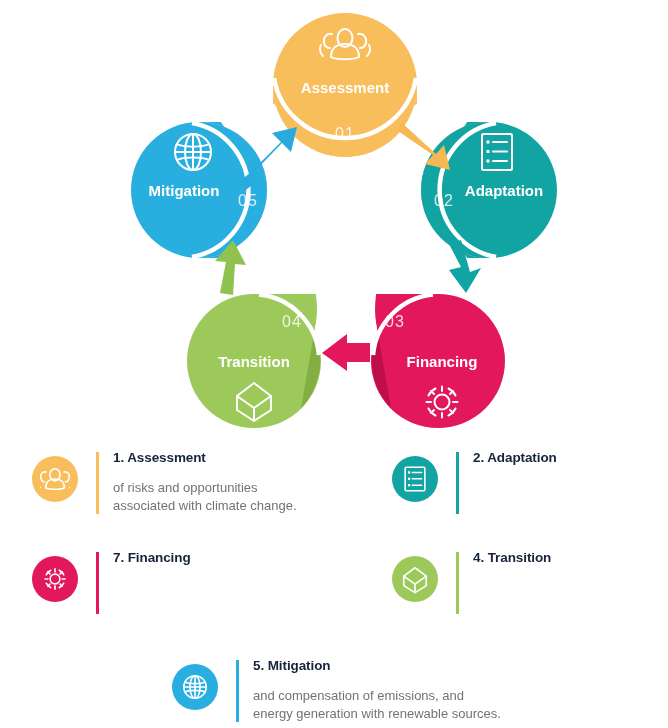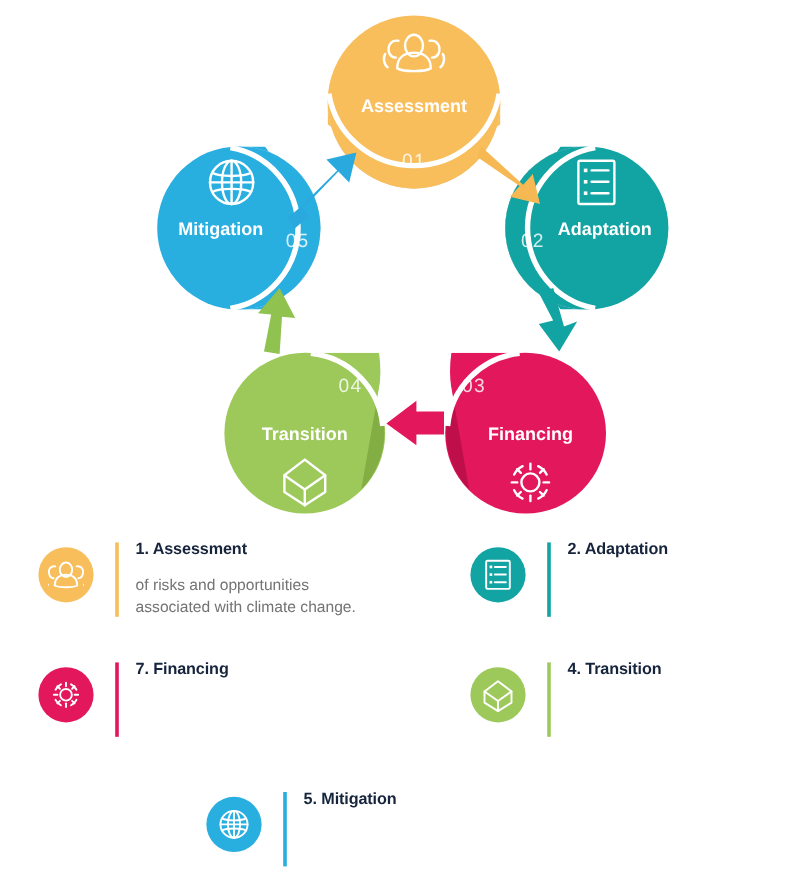--- a/index.html
+++ b/index.html
@@ -359,17 +359,19 @@
           <ellipse cx="0" cy="0" rx="5.4" ry="12"></ellipse>
           <line x1="-12" y1="0" x2="12" y2="0"></line>
           <path d="M -10.8,-5.3 C -6.7,-3 6.7,-3 10.8,-5.3"></path>
           <path d="M -10.8,5.3 C -6.7,3 6.7,3 10.8,5.3"></path>
           <line x1="0" y1="-12" x2="0" y2="12"></line>
         </svg>
       </div>
       <div class="li-bar" style="background:#29AEE0"></div>
       <div class="li-text">
         <div class="li-title">5. Mitigation</div>
+        <div class="li-desc">and compensation of emissions, and
+energy generation with renewable sources.</div>
       </div>
     </div>
 
   </div>
 </div>
 
 </body></html>

